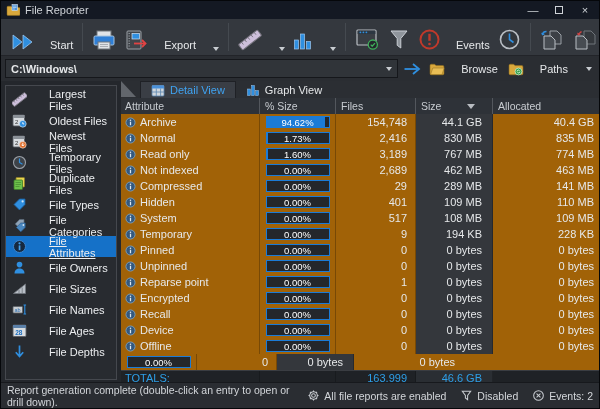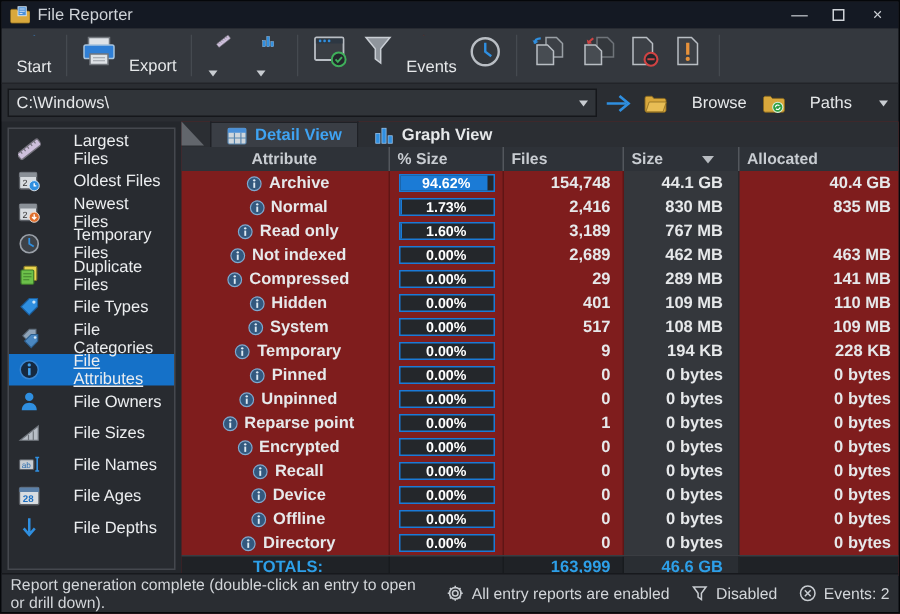--- a/index.html
+++ b/index.html
@@ -14,55 +14,55 @@
   .titlebar .app-icon { width:14px; height:12px; margin-right:5px; }
   .titlebar .title { color:#cfd3d8; font-size:11px; }
   .win-controls { position:absolute; right:2px; top:0; height:18px; display:flex; align-items:center; gap:2px; }
   .win-btn { width:24px; height:16px; display:flex; align-items:center; justify-content:center; color:#cfd3d8; font-size:11px; cursor:default; }
   .win-btn .box { width:8px; height:8px; border:1px solid #cfd3d8; display:inline-block; }
 
   
   .toolbar { position:absolute; top:18px; left:0; right:0; height:37px; background:#34383e; border-bottom:1px solid #222429; display:flex; align-items:center; padding:0 6px; }
   .tb-group { display:flex; align-items:center; height:100%; }
   .tb-sep { width:1px; height:28px; background:#24272b; border-right:1px solid #454a50; margin:0 5px; }
-  .tb-btn { display:flex; align-items:flex-start; gap:15px; padding:2px 4px; height:32px; color:#e6e8ea;flex-direction:column; }
+  .tb-btn { display:flex; align-items:flex-end; gap:15px; padding:2px 4px; height:32px; color:#e6e8ea; }
   .tb-btn svg { display:block; }
   .caret { width:0; height:0; border-left:3px solid transparent; border-right:3px solid transparent; border-top:4px solid #c8ccd1; display:inline-block; margin-left:2px; }
 
   
   .addressbar { position:absolute; top:55px; left:0; right:0; height:25px; background:#2a2d32; display:flex; align-items:center; padding:0 4px; gap:4px; }
   .addr-input { flex:1; height:19px; background:#303439; border:1px solid #15171b; display:flex; align-items:center; padding:0 5px; color:#e6e8ea; }
-  .addr-input .addr-text { flex:1; }
+  .addr-input .addr-text { flex:1;font-weight:bold; }
   .go-btn { width:20px; display:flex; justify-content:center; }
   .addr-btn { display:flex; align-items:center; gap:16px; padding:1px 3px; color:#e6e8ea; }
 
   
   .sidebar { position:absolute; top:84px; left:4px; width:112px; height:295px; background:#282b30; border:1px solid #45484e; padding-top:3px; }
   .s-item { height:21px; display:flex; align-items:center; gap:22px; padding:0 6px; color:#eceef0; }
   .s-item.selected { background:#1571c8;text-decoration:underline; }
   .s-icon { width:15px; height:15px; flex:0 0 15px; }
   .s-icon svg { width:15px; height:15px; display:block; }
 
   
-  .content { position:absolute; top:80px; left:120px; width:479px; height:303px; display:flex; flex-direction:column; background:#7f1d1d;font-weight:bold; }
+  .content { position:absolute; top:80px; left:120px; width:479px; height:303px; display:flex; flex-direction:column; background:#a16207; }
 
   .tabstrip { height:17px; display:flex; background:#2b2e33; align-items:stretch; }
   .corner-wedge { width:0; height:0; border-bottom:16px solid #62666c; border-right:15px solid transparent; margin-right:4px; }
   .tab { display:flex; align-items:center; gap:5px; padding:0 10px; color:#e6e8ea; }
   .tab.active { background:#3a3e45; color:#3fa3f2; border:1px solid #1f2126; border-bottom:none; }
   .tab svg { width:14px; height:13px; }
 
   .thead { height:16px; display:flex; background:#2e3238; color:#c8ccd1; font-size:10.5px; }
   .th { display:flex; align-items:center; padding:0 5px; border-right:1px solid #53575d; }
   .sort-arrow { width:0; height:0; border-left:4px solid transparent; border-right:4px solid transparent; border-top:5px solid #b8bcc1; margin-left:26px; }
 
   .tbody { flex:1; display:flex; flex-direction:column; }
   .trow { flex:1; display:flex; align-items:center; }
   .td { height:100%; display:flex; align-items:center; border-right:1px solid rgba(0,0,0,0.25); }
-  .c-attr  { width:139px; padding-left:4px; gap:4px;justify-content:center; }
+  .c-attr  { width:139px; padding-left:4px; gap:4px; }
   .c-pct   { width:76px; justify-content:center; }
   .c-files { width:80px; justify-content:flex-end; padding-right:8px; }
   .c-size  { width:77px; justify-content:flex-end; padding-right:10px; background:#34373c; }
   .c-alloc { width:107px; justify-content:flex-end; padding-right:6px; }
   .row-info { width:11px; height:11px; flex:0 0 11px; }
   .row-info svg { width:11px; height:11px; display:block; }
 
   .bar { position:relative; width:64px; height:12px; border:1px solid #1b7bd6; background:#24272b; }
   .bar-fill { position:absolute; left:0; top:0; bottom:0; background:#1b7bd6; }
   .bar-label { position:absolute; inset:0; display:flex; align-items:center; justify-content:center; font-size:9.5px; color:#fff; }
@@ -477,20 +477,21 @@
           <span class="cell-text">Read only</span>
         </div>
         <div class="td c-pct">
           <span class="bar">
             <span class="bar-fill" style="width: 1.6%;"></span>
             <span class="bar-label">1.60%</span>
           </span>
         </div>
         <div class="td c-files">3,189</div>
         <div class="td c-size">767 MB</div>
+        <div class="td c-alloc" style="border-right:none;">774 MB</div>
       </div>
         <div class="trow">
         <div class="td c-attr">
           <span class="row-info">
             <svg viewBox="0 0 14 14">
               <circle cx="7" cy="7" r="5.8" fill="#33587e" stroke="#7ea9cf" stroke-width="1"></circle>
               <rect x="6.2" y="6" width="1.6" height="4.5" fill="#dce8f2"></rect>
               <circle cx="7" cy="4.1" r="1" fill="#dce8f2"></circle>
             </svg>
           </span>
@@ -731,30 +732,20 @@
           <span class="bar">
             <span class="bar-fill" style="width: 0%;"></span>
             <span class="bar-label">0.00%</span>
           </span>
         </div>
         <div class="td c-files">0</div>
         <div class="td c-size">0 bytes</div>
         <div class="td c-alloc" style="border-right:none;">0 bytes</div>
       </div>
         <div class="trow">
-        <div class="td c-attr">
-          <span class="row-info">
-            <svg viewBox="0 0 14 14">
-              <circle cx="7" cy="7" r="5.8" fill="#33587e" stroke="#7ea9cf" stroke-width="1"></circle>
-              <rect x="6.2" y="6" width="1.6" height="4.5" fill="#dce8f2"></rect>
-              <circle cx="7" cy="4.1" r="1" fill="#dce8f2"></circle>
-            </svg>
-          </span>
-          <span class="cell-text">Directory</span>
-        </div>
         <div class="td c-pct">
           <span class="bar">
             <span class="bar-fill" style="width: 0%;"></span>
             <span class="bar-label">0.00%</span>
           </span>
         </div>
         <div class="td c-files">0</div>
         <div class="td c-size">0 bytes</div>
         <div class="td c-alloc" style="border-right:none;">0 bytes</div>
       </div>
@@ -771,21 +762,21 @@
   <div class="statusbar">
     <span class="sb-msg">Report generation complete (double-click an entry to open or drill down).</span>
     <span class="sb-seg">
       <svg viewBox="0 0 14 14">
         <g stroke="#c8ccd1" stroke-width="1.1" fill="none">
           <circle cx="7" cy="7" r="2"></circle>
           <circle cx="7" cy="7" r="4.1" stroke-width="1.2"></circle>
           <path d="M7 1.6v1.5M7 10.9v1.5M1.6 7h1.5M10.9 7h1.5M3.2 3.2l1 1M9.8 9.8l1 1M10.8 3.2l-1 1M4.2 9.8l-1 1"></path>
         </g>
       </svg>
-      <span>All entry reports are enabled</span>
+      <span>All file reports are enabled</span>
     </span>
     <span class="sb-seg">
       <svg viewBox="0 0 14 14">
         <path d="M2.5 2.5h9L8.2 7v4.5L5.8 9.7V7Z" fill="none" stroke="#c8ccd1" stroke-width="1.1"></path>
       </svg>
       <span>Disabled</span>
     </span>
     <span class="sb-seg">
       <svg viewBox="0 0 14 14">
         <circle cx="7" cy="7" r="5.2" fill="none" stroke="#c8ccd1" stroke-width="1.1"></circle>

